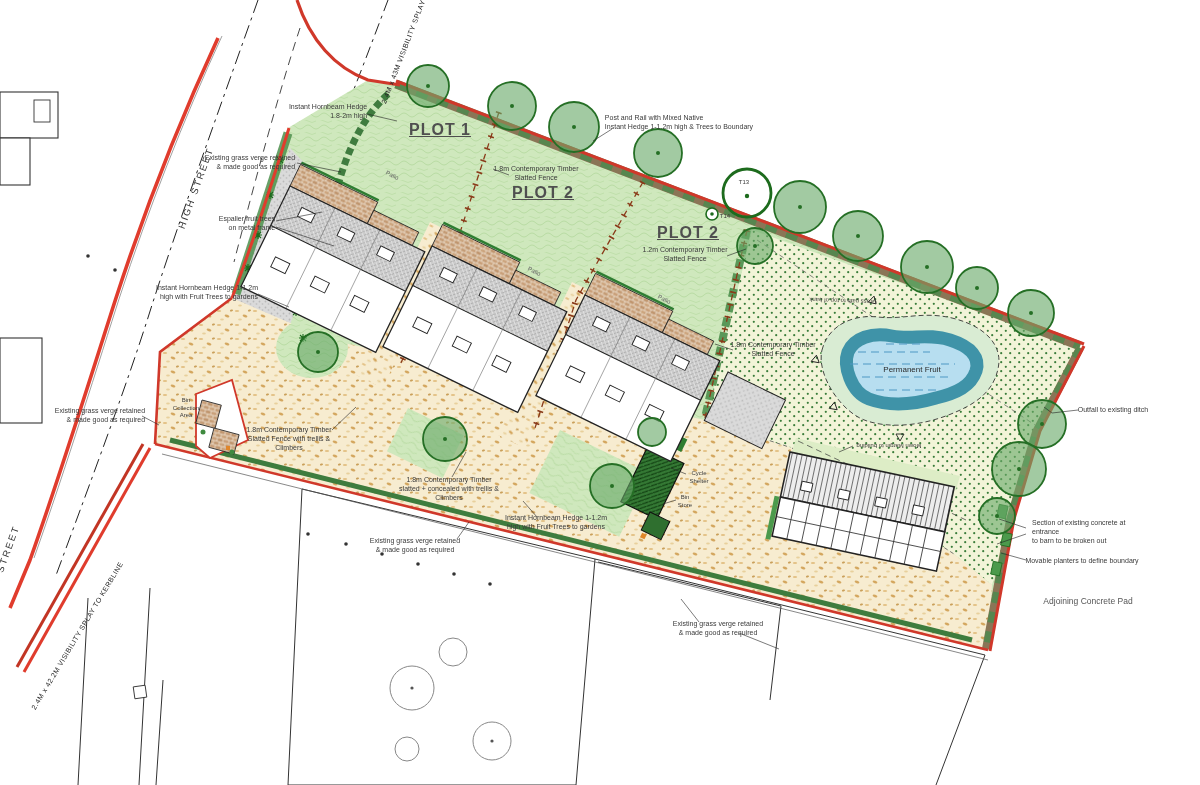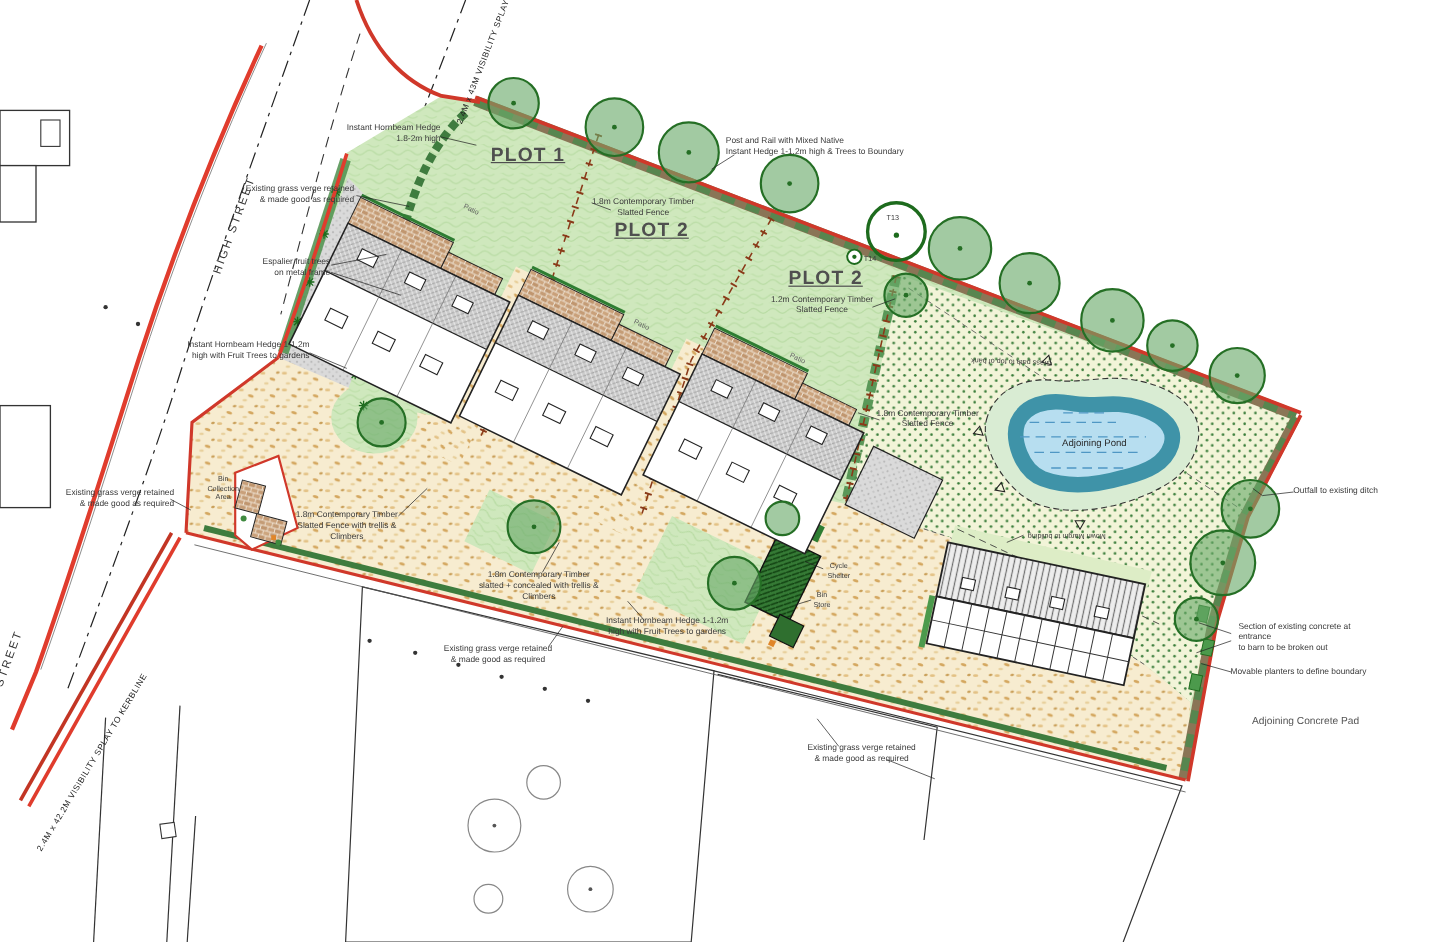--- a/index.html
+++ b/index.html
@@ -430,21 +430,21 @@
 <div class="lbl" style="left:536px;top:174px">1.8m Contemporary Timber
 Slatted Fence</div>
 <div class="lbl" style="left:685px;top:255px">1.2m Contemporary Timber
 Slatted Fence</div>
 <div class="lbl tiny" style="left:744px;top:183px">T13</div>
 <div class="lbl tiny" style="left:725px;top:217px">T14</div>
 
 <div class="lbl tiny" style="left:843px;top:300px;transform:translate(-50%,-50%) rotate(182deg)">Grass path to top of bank</div>
 <div class="lbl" style="left:773px;top:350px">1.8m Contemporary Timber
 Slatted Fence</div>
-<div class="lbl" style="left:912px;top:370px;font-size:8px;color:#2b2b2b">Adjoining Pond</div>
+<div class="lbl" style="left:912px;top:370px;font-size:8px;color:#2b2b2b">Permanent Fruit</div>
 <div class="lbl left" style="left:1113px;top:410px">Outfall to existing ditch</div>
 <div class="lbl tiny" style="left:889px;top:445px;transform:translate(-50%,-50%) rotate(180deg)">Mown Margin to building</div>
 
 <div class="lbl tiny" style="left:699px;top:477px">Cycle
 Shelter</div>
 <div class="lbl tiny" style="left:685px;top:501px">Bin
 Store</div>
 
 <div class="lbl" style="left:289px;top:439px">1.8m Contemporary Timber
 Slatted Fence with trellis &amp;

